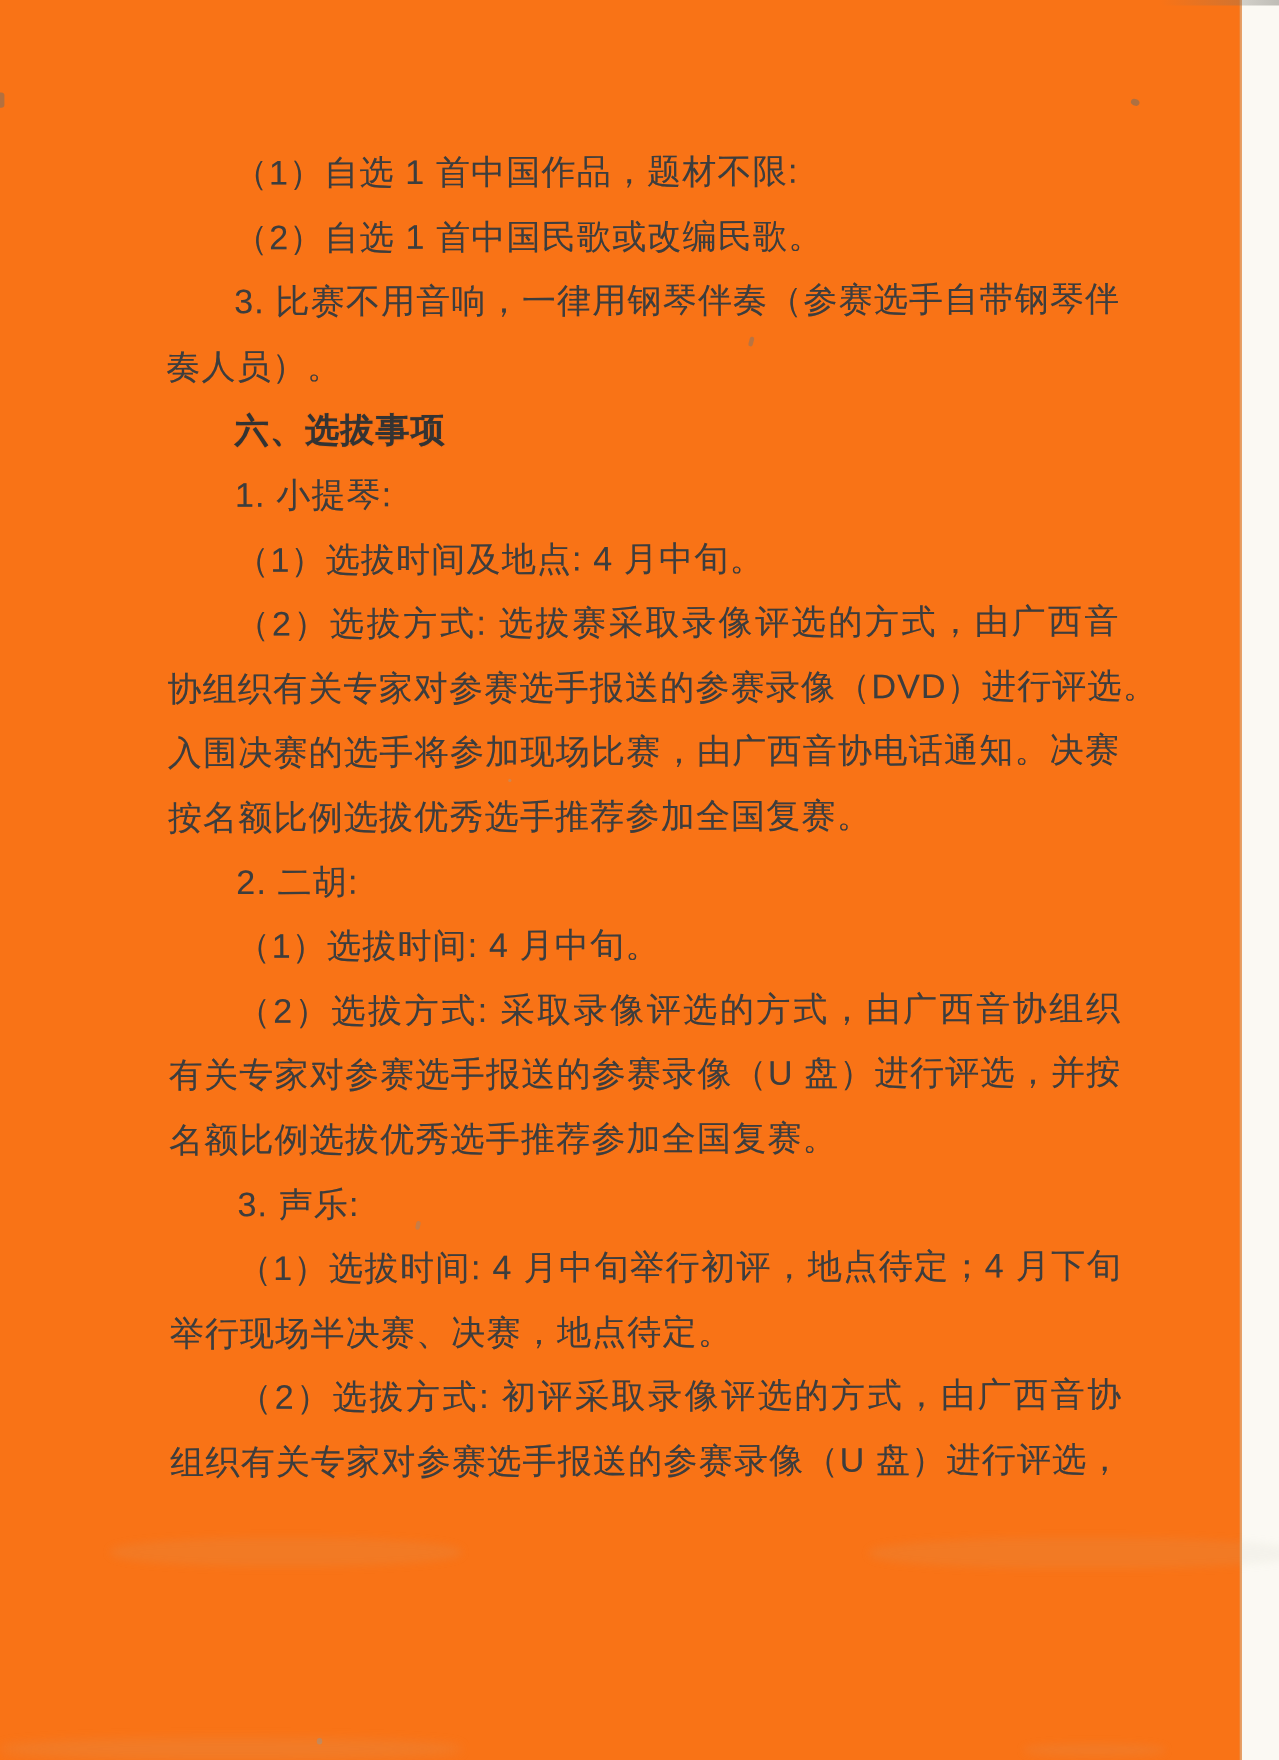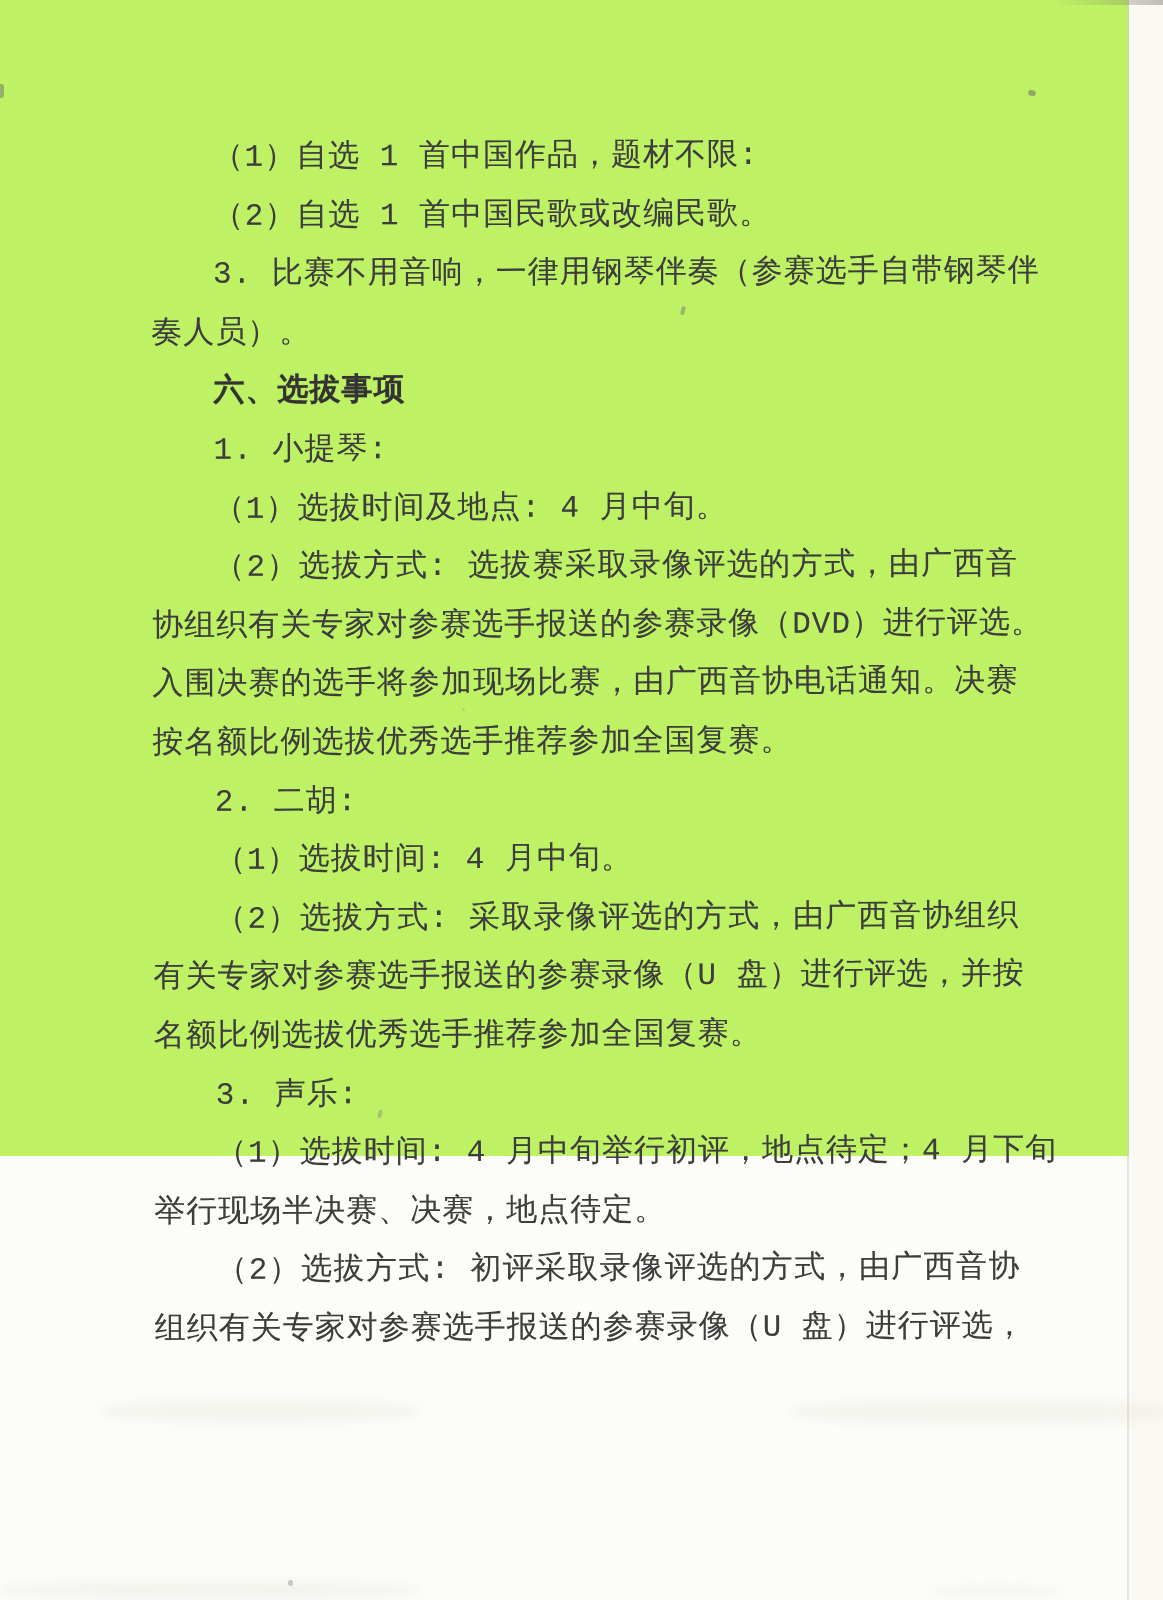--- a/index.html
+++ b/index.html
@@ -6,23 +6,23 @@
     margin: 0;
     padding: 0;
     width: 1163px;
     height: 1600px;
     overflow: hidden;
     background: #fcfcf9;
   }
   .page {
     position: relative;
     width: 1163px;
-    height: 1156px;
-    background: #bef264;
-    font-family: Liberation Mono, monospace;
+    height: 1600px;
+    background: #f97316;
+    font-family: Liberation Sans, sans-serif;
   }
   .content {
     position: absolute;
     left: 150px;
     top: 0;
     width: 866px;
     padding-top: 129px;
     color: #3d3d3d;
     font-size: 31px;
     letter-spacing: 1px;

